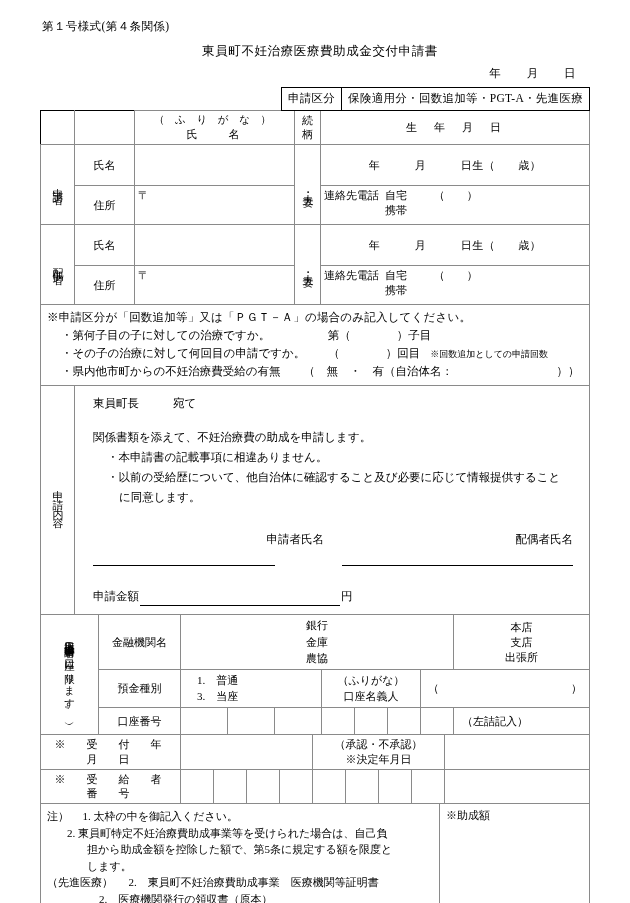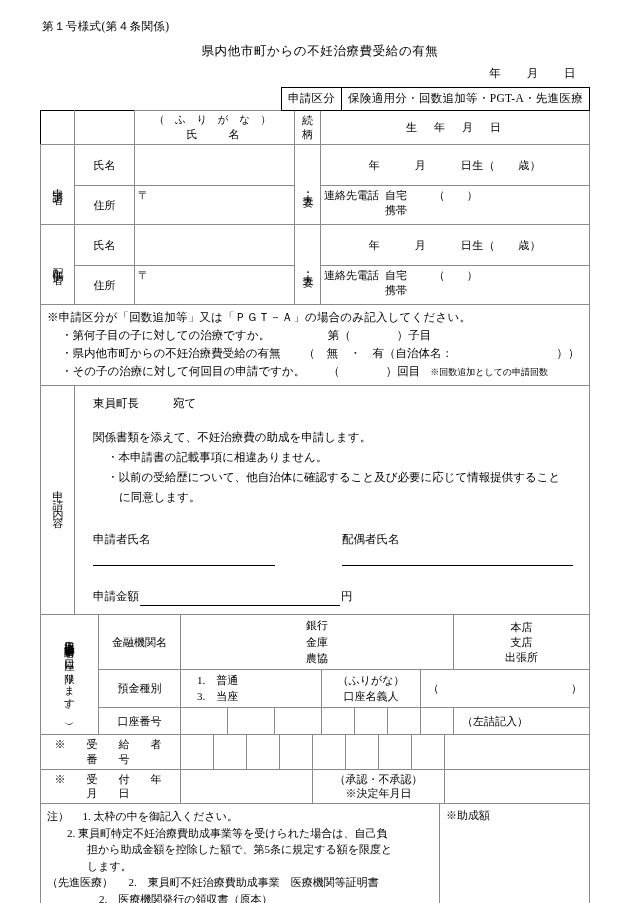--- a/index.html
+++ b/index.html
@@ -138,20 +138,21 @@
   }
   .addr-to { margin-bottom: 16px; }
   .addr-to .sp { display: inline-block; width: 34px; }
   .clause { margin: 0 0 2px 0; }
   .sub-clause { padding-left: 14px; text-indent: 0; }
   .sub-clause.cont { padding-left: 26px; }
   .sig-row {
     display: flex;
     margin-top: 24px;
     padding-right: 6px;
+    text-align: right;
   }
   .sig-col { flex: 1 1 50%; }
   .sig-col.second { padding-left: 18px; }
   .sig-label { margin-bottom: 16px; }
   .sig-line {
     border-bottom: 1px solid #000;
     height: 1px;
     width: 79%;
   }
   .amount-row {
@@ -216,21 +217,21 @@
     padding: 4px 6px;
     font-size: 11px;
   }
 </style>
 </head>
 <body>
 
 <div class="page">
 
   <div class="form-code">第１号様式(第４条関係)</div>
-  <div class="doc-title">県内他市町からの不妊治療費受給の有無</div>
+  <div class="doc-title">東員町不妊治療医療費助成金交付申請書</div>
   <div class="date-line">
     <span>年</span>
     <span>月</span>
     <span>日</span>
   </div>
 
   <div class="kubun-wrap">
     <table class="kubun">
       <tbody>
           <tr>
@@ -318,24 +319,24 @@
           </span>
         </div>
       </td>
     </tr>
   </tbody>
     </table>
 
   <div class="note-box">
     <div class="lead">※申請区分が「回数追加等」又は「ＰＧＴ－Ａ」の場合のみ記入してください。</div>
     <div class="bullet">・第何子目の子に対しての治療ですか。　　　　　第（　　　　）子目</div>
-    <div class="bullet">・県内他市町からの不妊治療費受給の有無　　（　無　・　有（自治体名：　　　　　　　　　））</div>
     <div class="bullet">
       <span>・その子の治療に対して何回目の申請ですか。　　（　　　　）回目</span><span class="small-note" style="margin-left:10px">※回数追加としての申請回数</span>
     </div>
+    <div class="bullet">・県内他市町からの不妊治療費受給の有無　　（　無　・　有（自治体名：　　　　　　　　　））</div>
   </div>
 
   <table class="content-tbl thick-box">
     <colgroup>
       <col style="width:34px">
       <col>
     </colgroup>
     <tbody>
         <tr>
       <td class="vert-cell">
@@ -444,39 +445,39 @@
       <col style="width:33px">
       <col style="width:33px">
       <col style="width:33px">
       <col style="width:33px">
       <col style="width:33px">
       <col>
     </colgroup>
 
     <tbody>
         <tr>
-      <td class="recv-label" style="height:22px">※　受　給　者　番　号</td>
-      <td class="digit-cell"></td>
-      <td class="digit-cell"></td>
-      <td class="digit-cell"></td>
-      <td class="digit-last"></td>
-      <td class="digit-cell"></td>
-      <td class="digit-cell"></td>
-      <td class="digit-cell"></td>
-      <td class="digit-last"></td>
-      <td></td>
-    </tr>
-
-    <tr>
       <td class="recv-label" style="height:27px">※　受　付　年　月　日</td>
       <td colspan="4"></td>
       <td colspan="4" class="approve">
         <div>（承認・不承認）</div>
         <div>※決定年月日</div>
       </td>
+      <td></td>
+    </tr>
+
+    <tr>
+      <td class="recv-label" style="height:22px">※　受　給　者　番　号</td>
+      <td class="digit-cell"></td>
+      <td class="digit-cell"></td>
+      <td class="digit-cell"></td>
+      <td class="digit-last"></td>
+      <td class="digit-cell"></td>
+      <td class="digit-cell"></td>
+      <td class="digit-cell"></td>
+      <td class="digit-last"></td>
       <td></td>
     </tr>
   </tbody>
     </table>
 
   <table class="foot-tbl thick-box">
     <colgroup>
       <col>
       <col style="width:150px">
     </colgroup>

